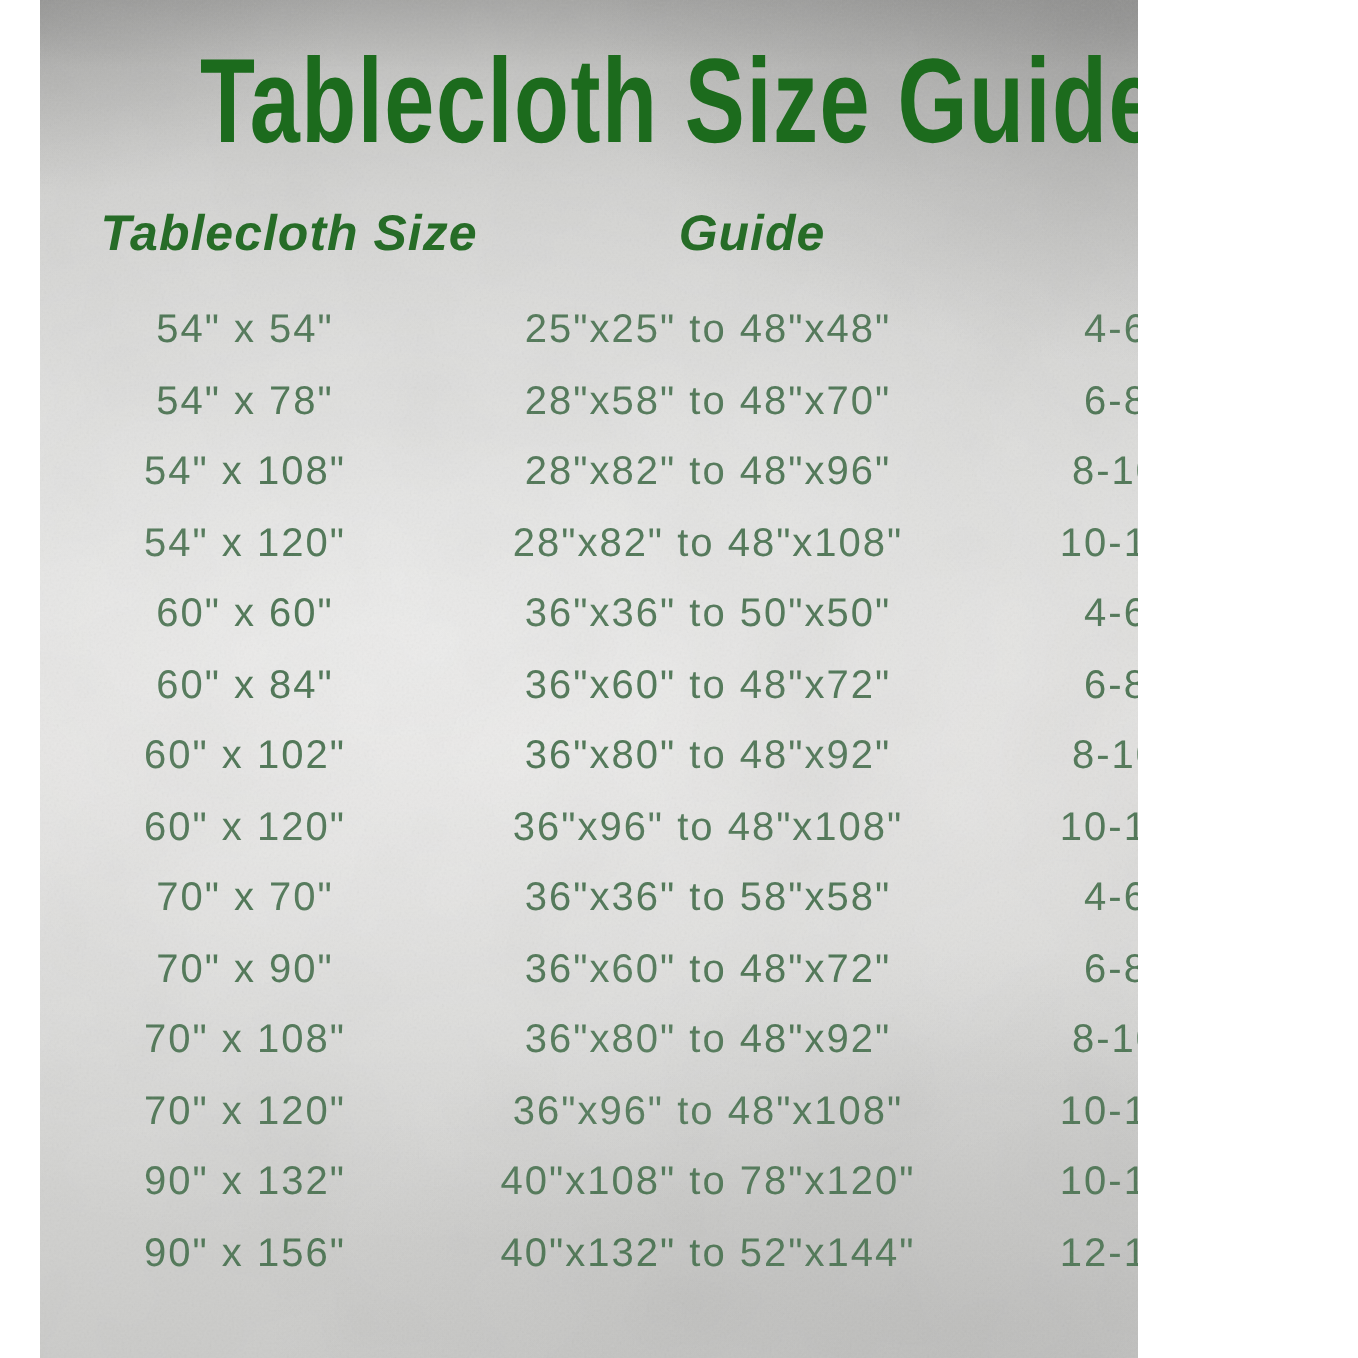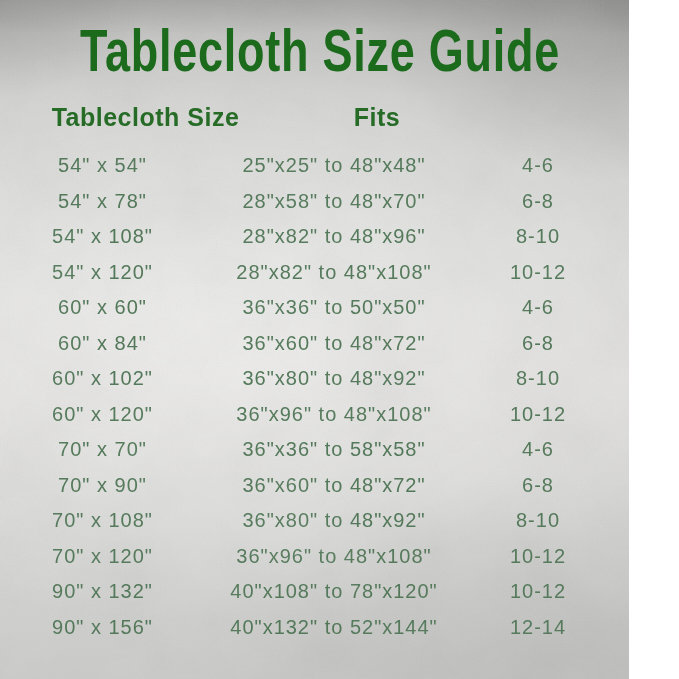--- a/index.html
+++ b/index.html
@@ -1,31 +1,32 @@
 <!DOCTYPE html>
 <html><head>
 <meta charset="utf-8">
 <style>
   html, body {
     margin: 0;
     padding: 0;
   }
   .canvas {
     position: relative;
-    width: 629px;
+    width: 549px;
     height: 679px;
     overflow: hidden;
     font-family: "Liberation Sans", "DejaVu Sans", sans-serif;
     background:
       linear-gradient(180deg, rgba(90,90,90,0.22) 0%, rgba(90,90,90,0) 5%),
       radial-gradient(ellipse 420px 260px at 100% 2%, rgba(80,80,80,0.30), rgba(80,80,80,0) 65%),
       radial-gradient(ellipse 300px 200px at -3% -3%, rgba(70,70,70,0.22), rgba(70,70,70,0) 60%),
       radial-gradient(ellipse 900px 480px at 32% 48%, rgba(255,255,255,0.50), rgba(255,255,255,0) 62%),
       radial-gradient(ellipse 620px 320px at 88% 98%, rgba(110,110,110,0.16), rgba(110,110,110,0) 60%),
       linear-gradient(180deg, #b9b9b7 0%, #cfcfcd 14%, #dadad8 38%, #dedddb 55%, #d6d6d4 76%, #cbcbc9 100%);
+    margin-left: 20px;
   }
   .grain {
     position: absolute;
     inset: 0;
     pointer-events: none;
   }
   .title {
     position: relative;
     margin-top: 20px;
     height: 62px;
@@ -38,21 +39,22 @@
     display: inline-block;
     font-size: 60px;
     letter-spacing: 1px;
     transform: scaleX(0.75);
     transform-origin: 50% 50%;
   }
   .grid {
     position: relative;
     display: grid;
     grid-template-columns: 205px 258px 150px;
-    padding-left: 43px;
+    padding-left: 22px;
+    font-style: italic;
   }
   .head-row {
     margin-top: 16px;
     line-height: 38px;
     font-size: 25px;
     font-weight: bold;
     letter-spacing: 0.5px;
   }
   .head-row > div { text-align: center; }
   .body-rows {
@@ -90,21 +92,21 @@
     <rect width="679" height="679" filter="url(#coarseMottle)"></rect>
     <rect width="679" height="679" filter="url(#fineGrain)"></rect>
   </svg>
 
   <div class="title" style="color:#1c6b1d;">
     <span class="stretch">Tablecloth Size Guide</span>
   </div>
 
   <div class="grid head-row" style="color:#266c27;">
     <div>Tablecloth Size</div>
-    <div>Fits</div>
+    <div>Guide</div>
   </div>
 
   <div class="body-rows" style="color:#4a7351;">
     <div class="row">
       <div>54" x 54"</div>
       <div>25"x25" to 48"x48"</div>
       <div>4-6</div>
     </div>
     <div class="row">
       <div>54" x 78"</div>

